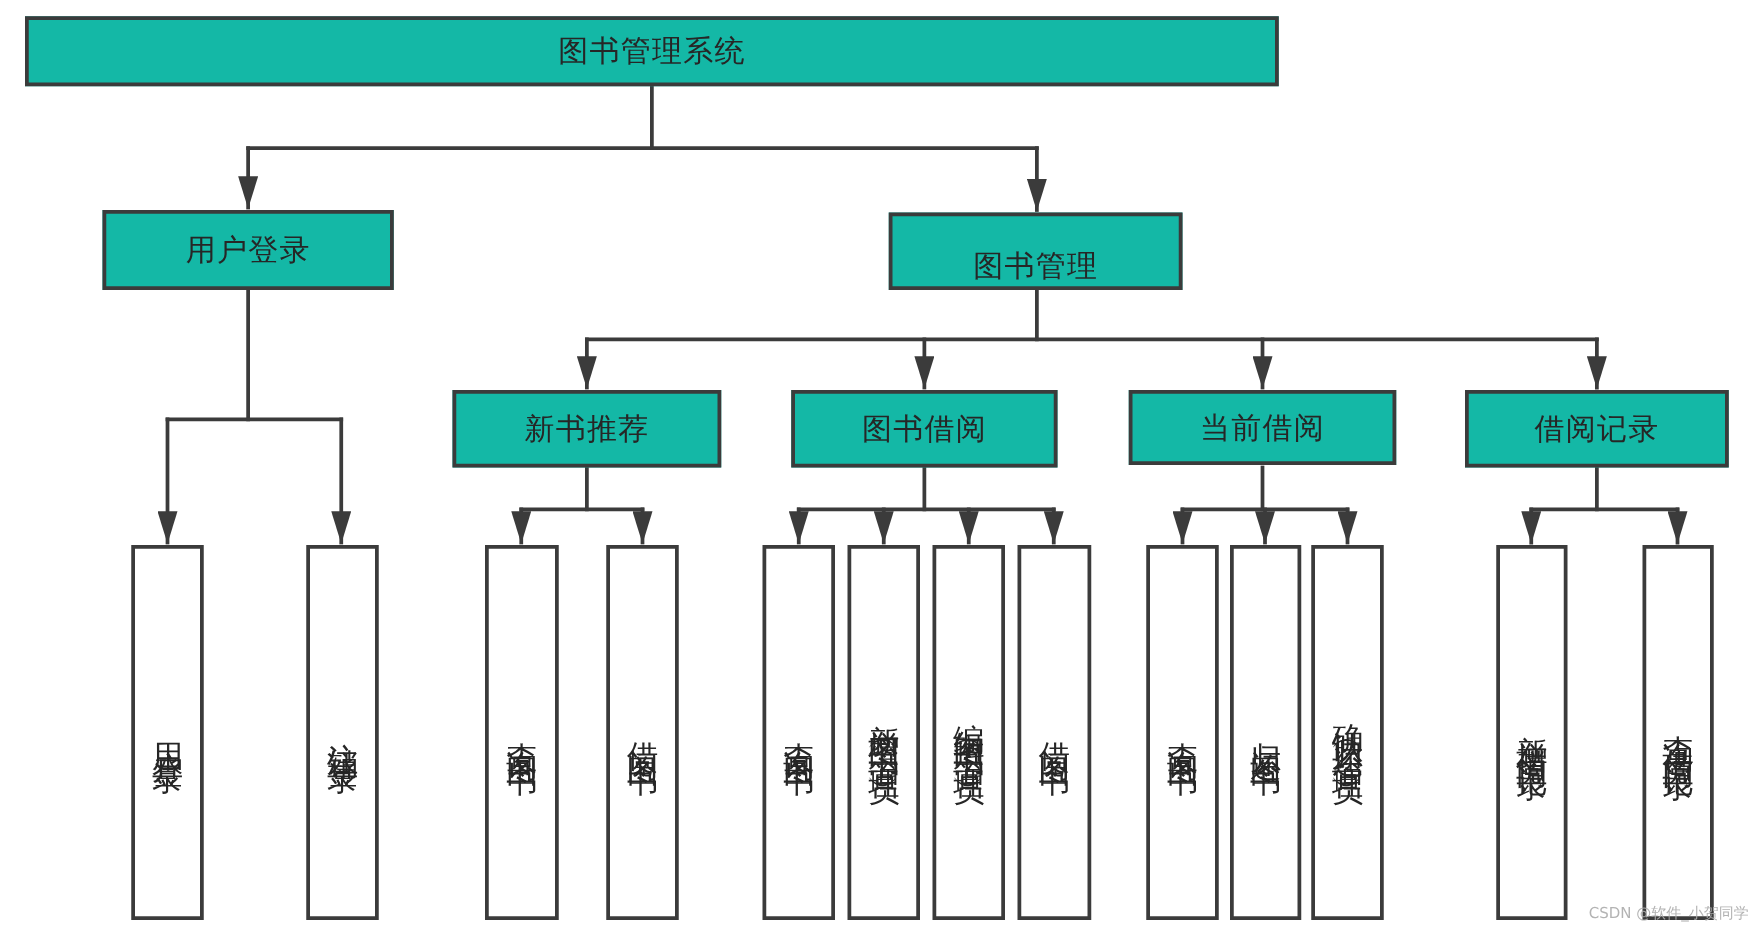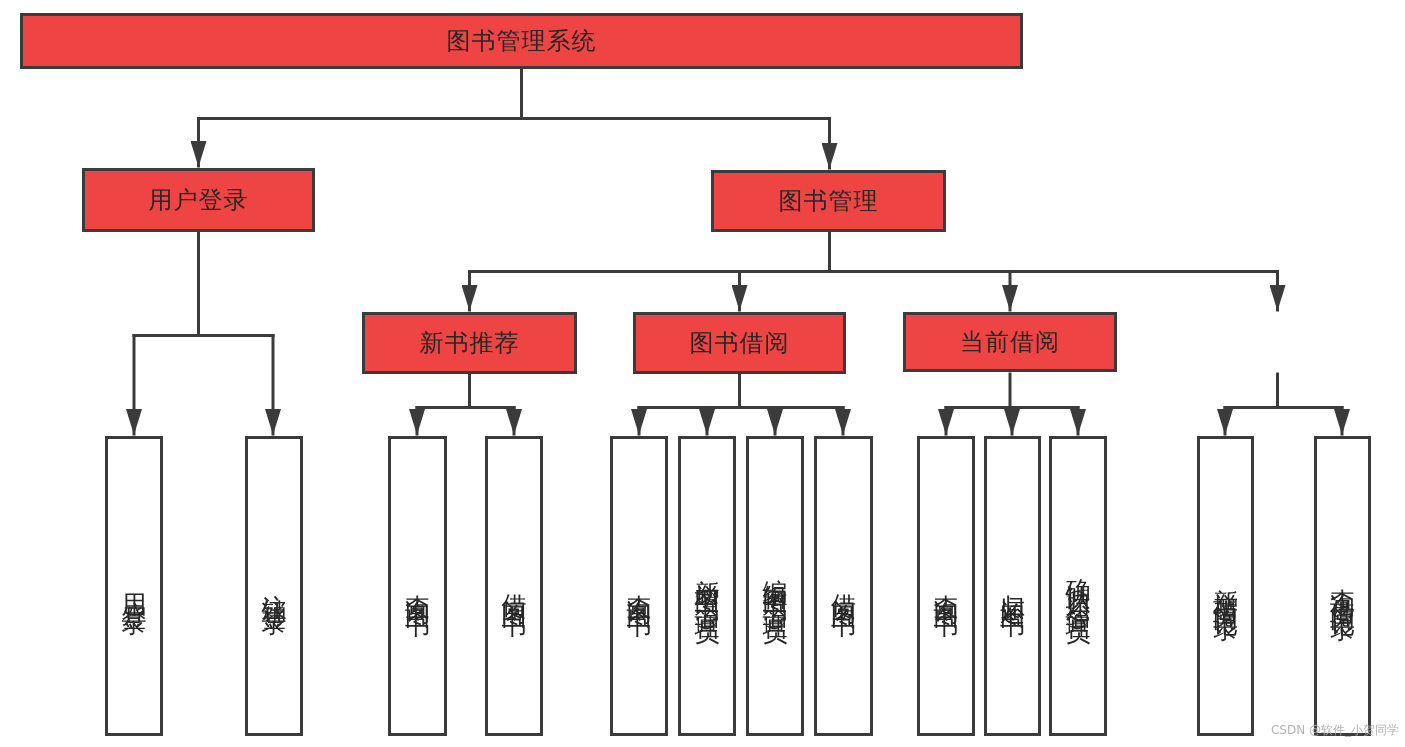--- a/index.html
+++ b/index.html
@@ -2,21 +2,21 @@
 <html><head>
 <meta charset="utf-8">
 <style>
   html,body{margin:0;padding:0;background:#ffffff;}
   .stage{
     position:relative;width:1405px;height:747px;background:#ffffff;overflow:hidden;
     font-family:"DejaVu Sans","Liberation Sans",sans-serif;color:#262626;
   }
   .connectors{position:absolute;left:0;top:0;z-index:1;}
   .hnode{
-    position:absolute;z-index:2;box-sizing:border-box;background:#ef4444;
+    position:absolute;z-index:2;box-sizing:border-box;background:#14b8a6;
     border:3px solid #3b3b3b;display:flex;align-items:center;justify-content:center;
   }
   .hnode span{font-size:24px;letter-spacing:1px;white-space:nowrap;}
   .vnode{
     position:absolute;z-index:2;box-sizing:border-box;background:#ffffff;
     border:3px solid #3b3b3b;display:flex;align-items:center;justify-content:center;
     top:436px;height:300px;
   }
   .vnode span{
     writing-mode:vertical-rl;text-orientation:mixed;
@@ -82,32 +82,35 @@
     </g>
   </svg>
 
   <div class="hnode" style="left:20px;top:13px;width:1003px;height:56px;">
     <span>图书管理系统</span>
   </div>
 
   <div class="hnode" style="left:82px;top:168px;width:233px;height:64px;">
     <span>用户登录</span>
   </div>
-  <div class="hnode" style="left:711px;top:170px;width:235px;height:62px;">
+  <div class="hnode" style="left:711px;top:170px;width:235px;height:62px;align-items:flex-end;">
     <span>图书管理</span>
   </div>
 
   <div class="hnode" style="left:362px;top:312px;width:215px;height:62px;">
     <span>新书推荐</span>
   </div>
   <div class="hnode" style="left:633px;top:312px;width:213px;height:62px;">
     <span>图书借阅</span>
   </div>
   <div class="hnode" style="left:903px;top:312px;width:214px;height:60px;">
     <span>当前借阅</span>
+  </div>
+  <div class="hnode" style="left:1172px;top:312px;width:211px;height:62px;">
+    <span>借阅记录</span>
   </div>
 
   <div class="vnode" style="left:105px;width:58px;">
     <span>用户登录</span>
   </div>
   <div class="vnode" style="left:245px;width:58px;">
     <span>注销登录</span>
   </div>
 
   <div class="vnode" style="left:388px;width:59px;">

